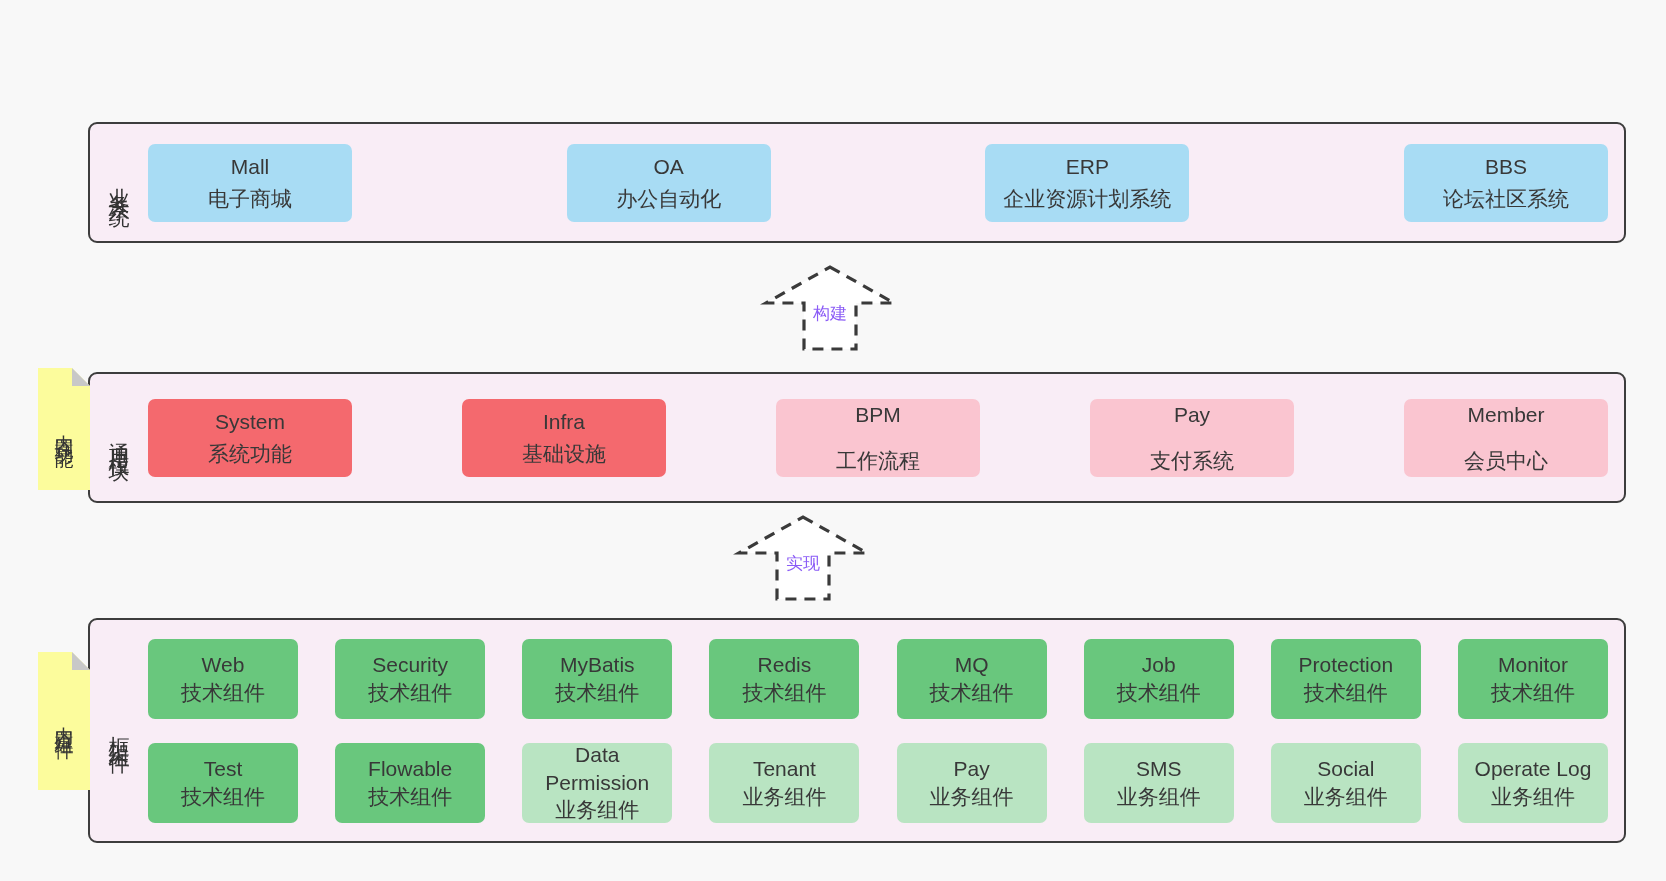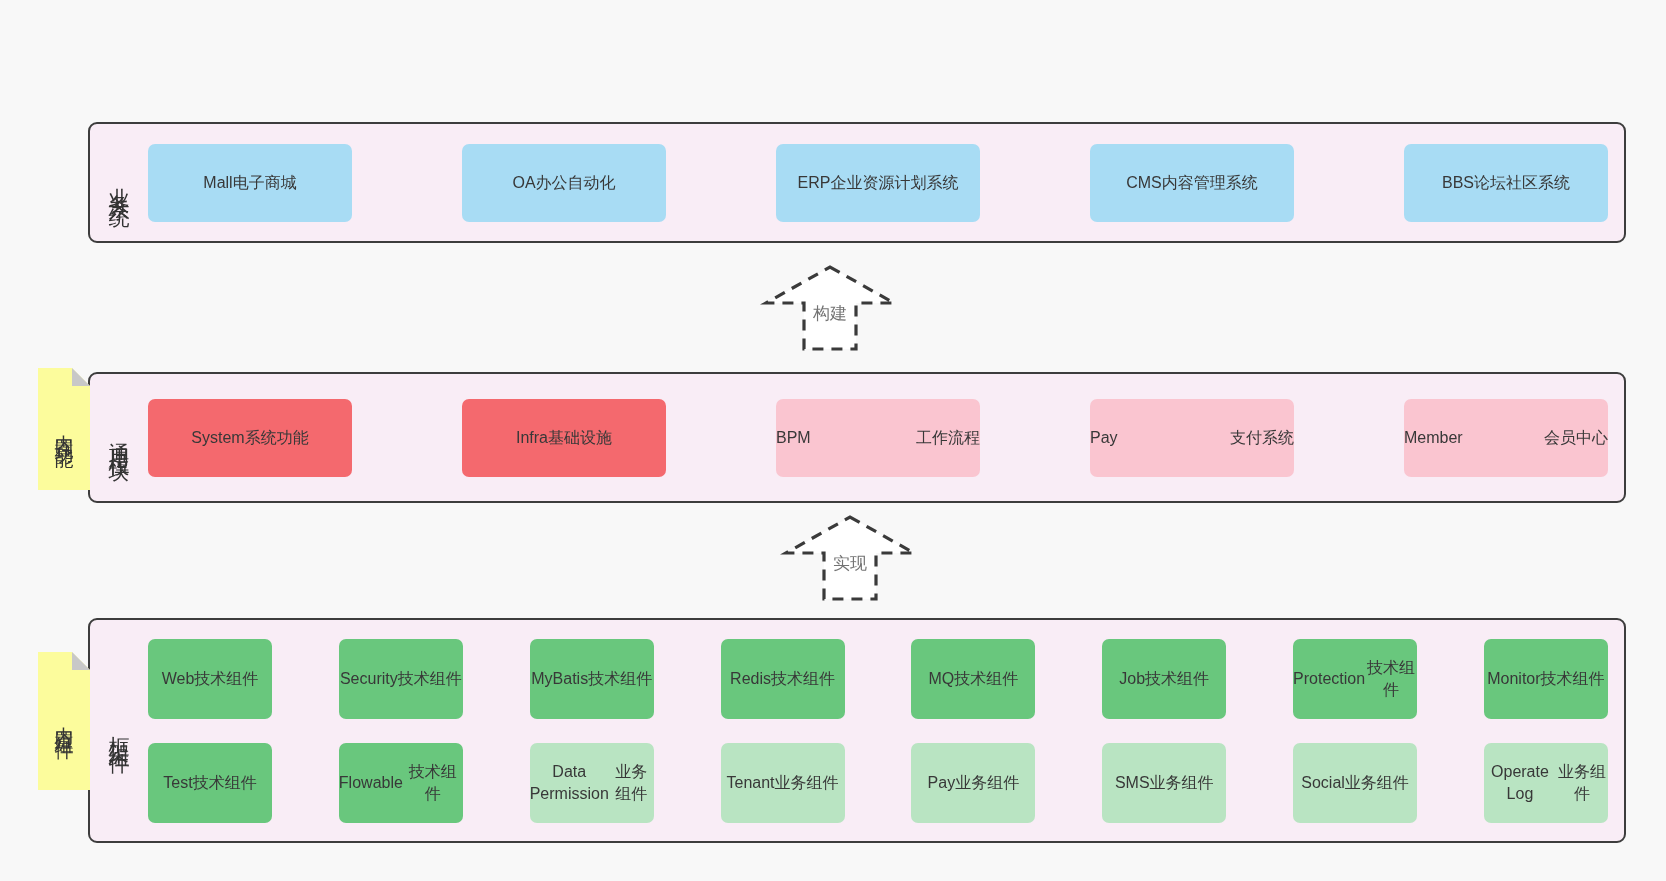--- a/index.html
+++ b/index.html
@@ -29,25 +29,25 @@
     justify-content:space-between; padding-right:16px;
   }
   .rows {
     flex:1; display:flex; flex-direction:column;
     justify-content:center; gap:24px; padding-right:16px;
   }
   .row { display:flex; justify-content:space-between; }
 
   
   .box {
-    display:flex; flex-direction:row; align-items:center; justify-content:center;
-    text-align:center; border-radius:7px; font-size:16px; line-height:1.5;
+    display:flex; flex-direction:column; align-items:center; justify-content:center;
+    text-align:center; border-radius:7px; font-size:21px; line-height:1.5;
   }
   .panel-content > .box { width:204px; height:78px; }
-  .row > .box { width:124px; height:80px; line-height:1.32; }
+  .row > .box { width:150px; height:80px; line-height:1.32; }
   .box-name { white-space:pre-line; }
   .blue       { background:#a8dcf4; }
   .red        { background:#f4696e;justify-content:center; }
   .pink       { background:#fac5d0;justify-content:space-between; }
   .green      { background:#69c77d; }
   .lightgreen { background:#b9e4c2; }
 
   
   .note {
     position:absolute; left:38px; width:52px; background:#fcfc9c;
@@ -58,25 +58,25 @@
   #note-components { top:652px; height:138px; }
   .note-text {
     writing-mode:vertical-rl; text-orientation:upright;
     font-size:19px; letter-spacing:5px; color:#333;
   }
   .note-fold { position:absolute; top:0; right:0; width:18px; height:18px; background:#c8c8c8; }
 
   
   .arrow { position:absolute; width:140px; height:88px; z-index:2; }
   #arrow-build     { left:760px; top:264px; }
-  #arrow-implement { left:780px; top:514px; }
+  #arrow-implement { left:733px; top:514px; }
   .arrow svg { width:100%; height:100%; display:block; }
   .arrow-label {
     position:absolute; left:50%; top:38px; transform:translateX(-50%);
-    background:#ffffff; padding:0 3px; font-size:17px; color:#737373; white-space:nowrap;
+    background:#ffffff; padding:0 3px; font-size:17px; color:#8b5cf6; white-space:nowrap;
   }
 </style>
 </head>
 <body>
 
 <div class="canvas">
 
   <section class="panel" id="panel-business">
     <div class="panel-label">
       <span>业务系统</span>
@@ -86,24 +86,20 @@
         <span class="box-name">Mall</span>
         <span class="box-sub">电子商城</span>
       </div>
       <div class="box blue">
         <span class="box-name">OA</span>
         <span class="box-sub">办公自动化</span>
       </div>
       <div class="box blue">
         <span class="box-name">ERP</span>
         <span class="box-sub">企业资源计划系统</span>
-      </div>
-      <div class="box blue">
-        <span class="box-name">CMS</span>
-        <span class="box-sub">内容管理系统</span>
       </div>
       <div class="box blue">
         <span class="box-name">BBS</span>
         <span class="box-sub">论坛社区系统</span>
       </div>
     </div>
   </section>
 
   <div class="arrow" id="arrow-build">
     <svg viewBox="0 0 140 88">

